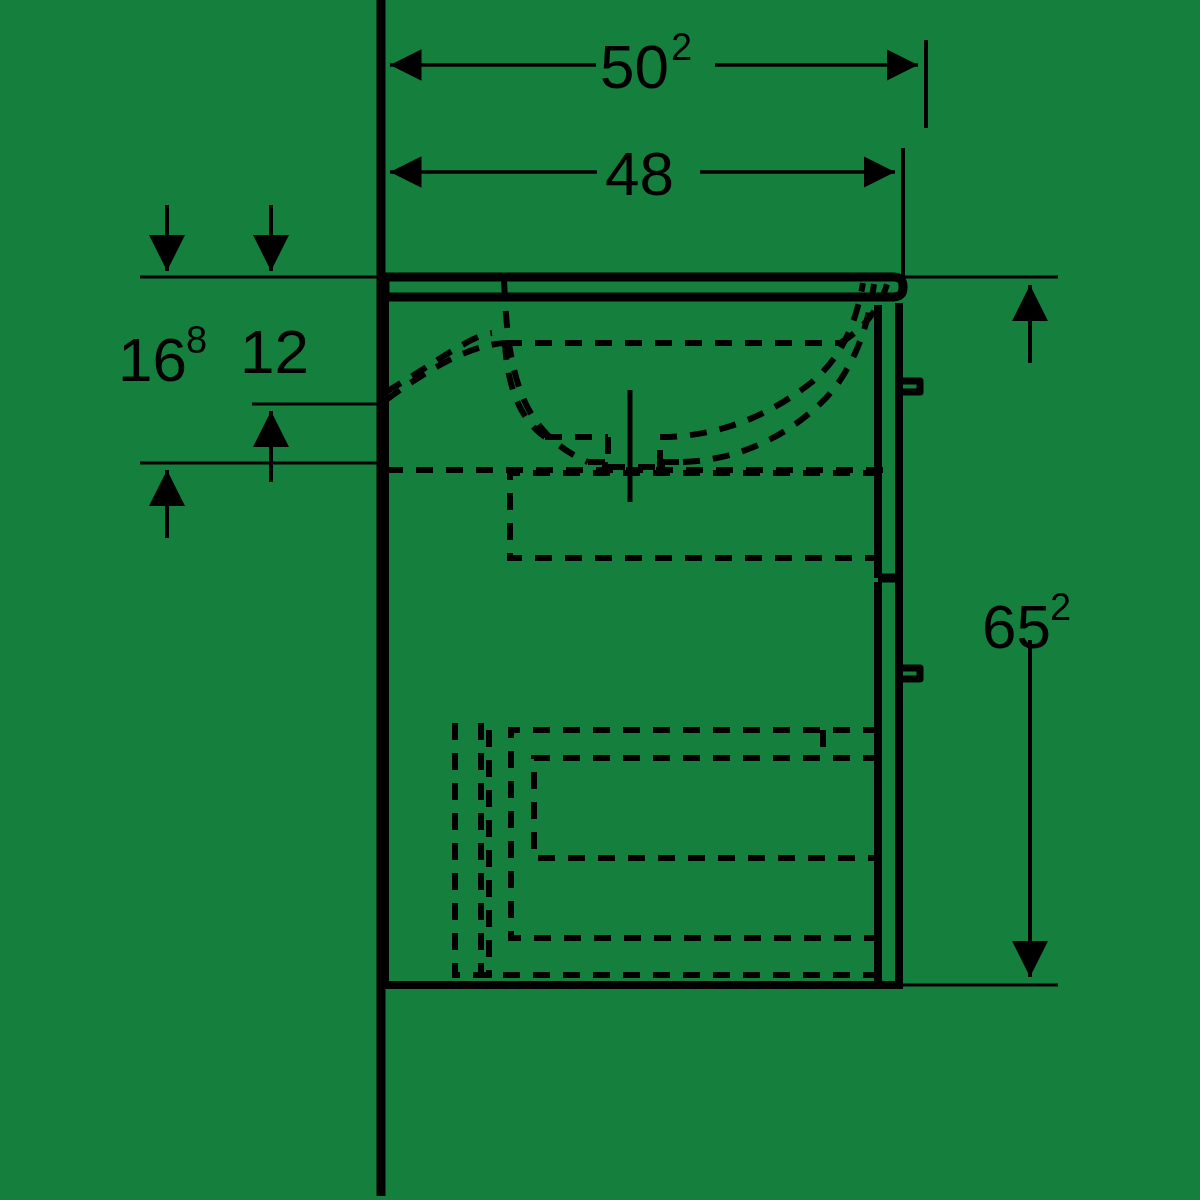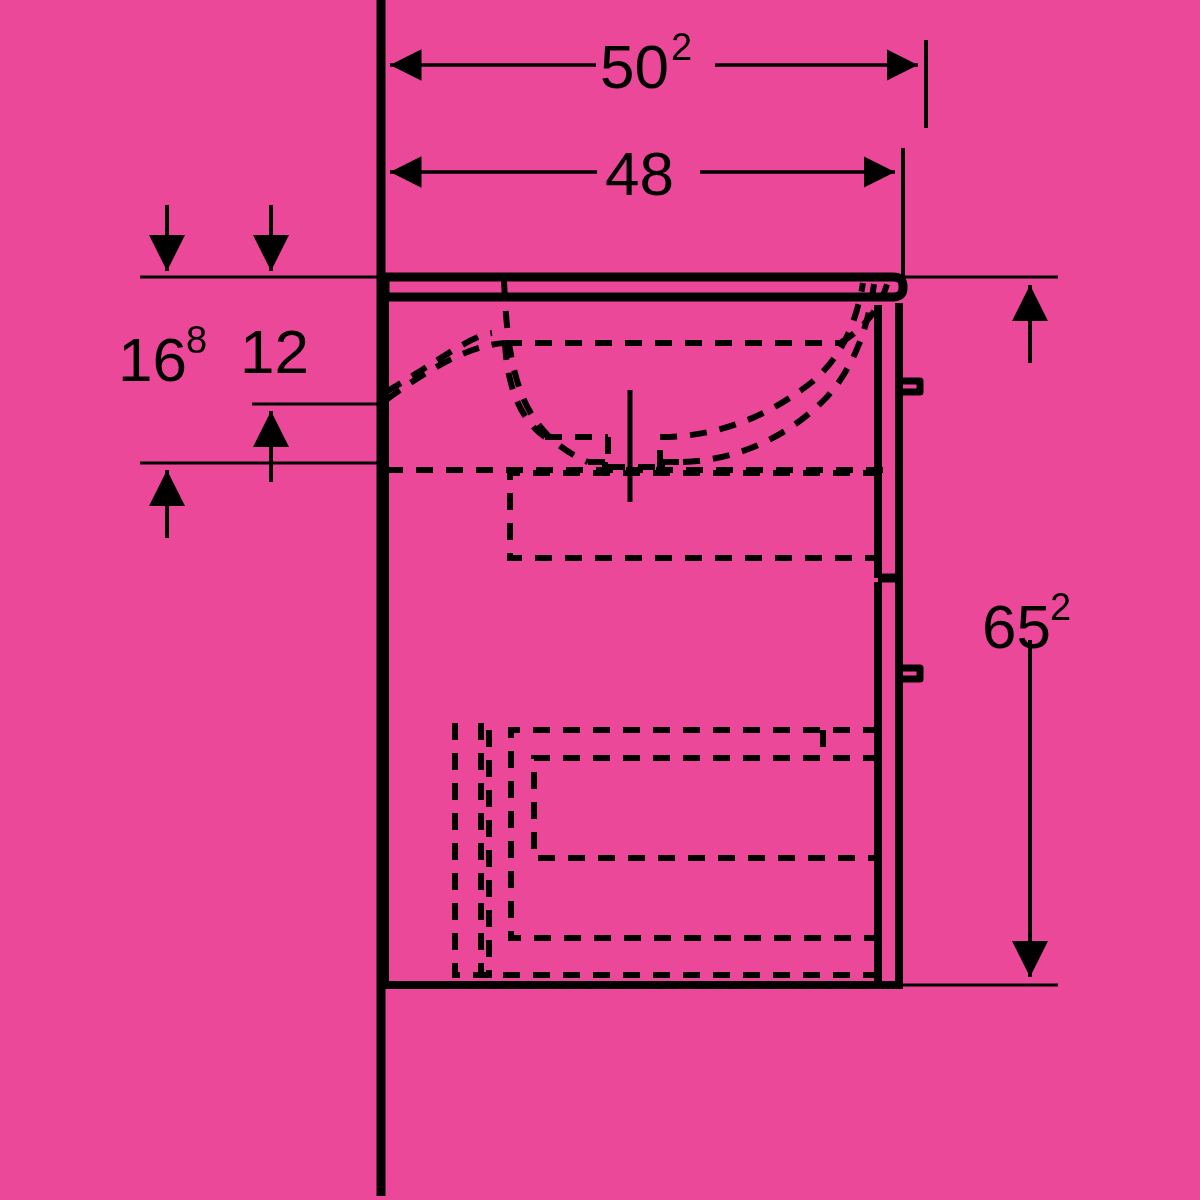--- a/index.html
+++ b/index.html
@@ -7,21 +7,21 @@
     padding: 0;
     background: #ffffff;
   }
   body {
     font-family: "Liberation Sans", sans-serif;
   }
   #drawing-root {
     position: relative;
     width: 1200px;
     height: 1200px;
-    background: #ec4899;
+    background: #15803d;
     overflow: hidden;
   }
   svg#tech-drawing {
     display: block;
     width: 1200px;
     height: 1200px;
   }
   .dim-text {
     font-family: "Liberation Sans", sans-serif;
     font-size: 62px;

